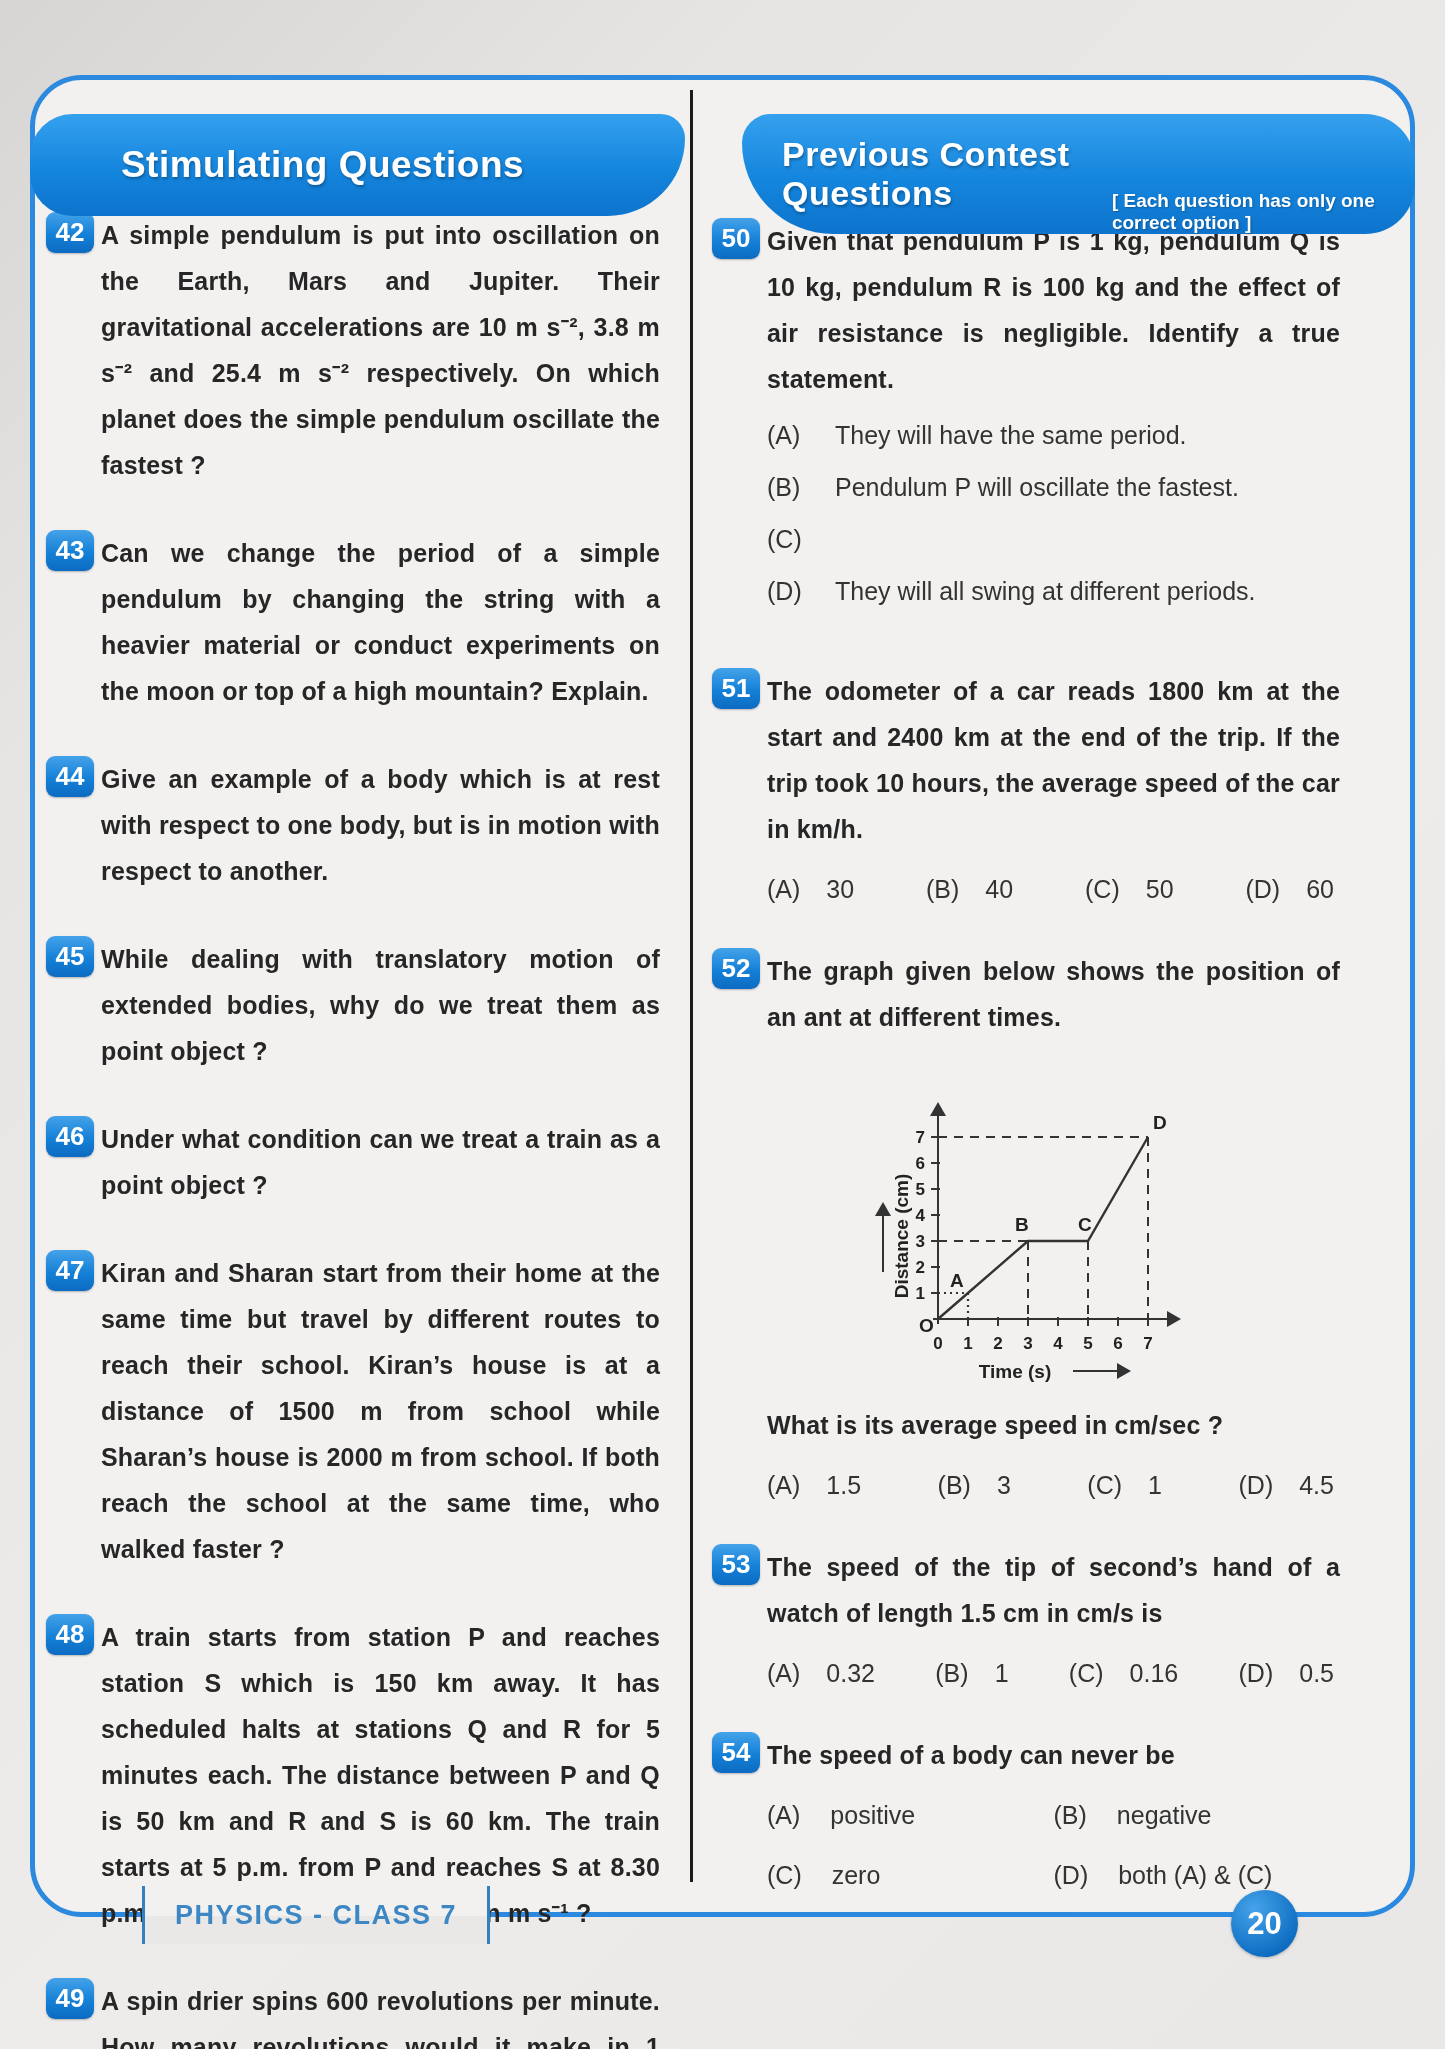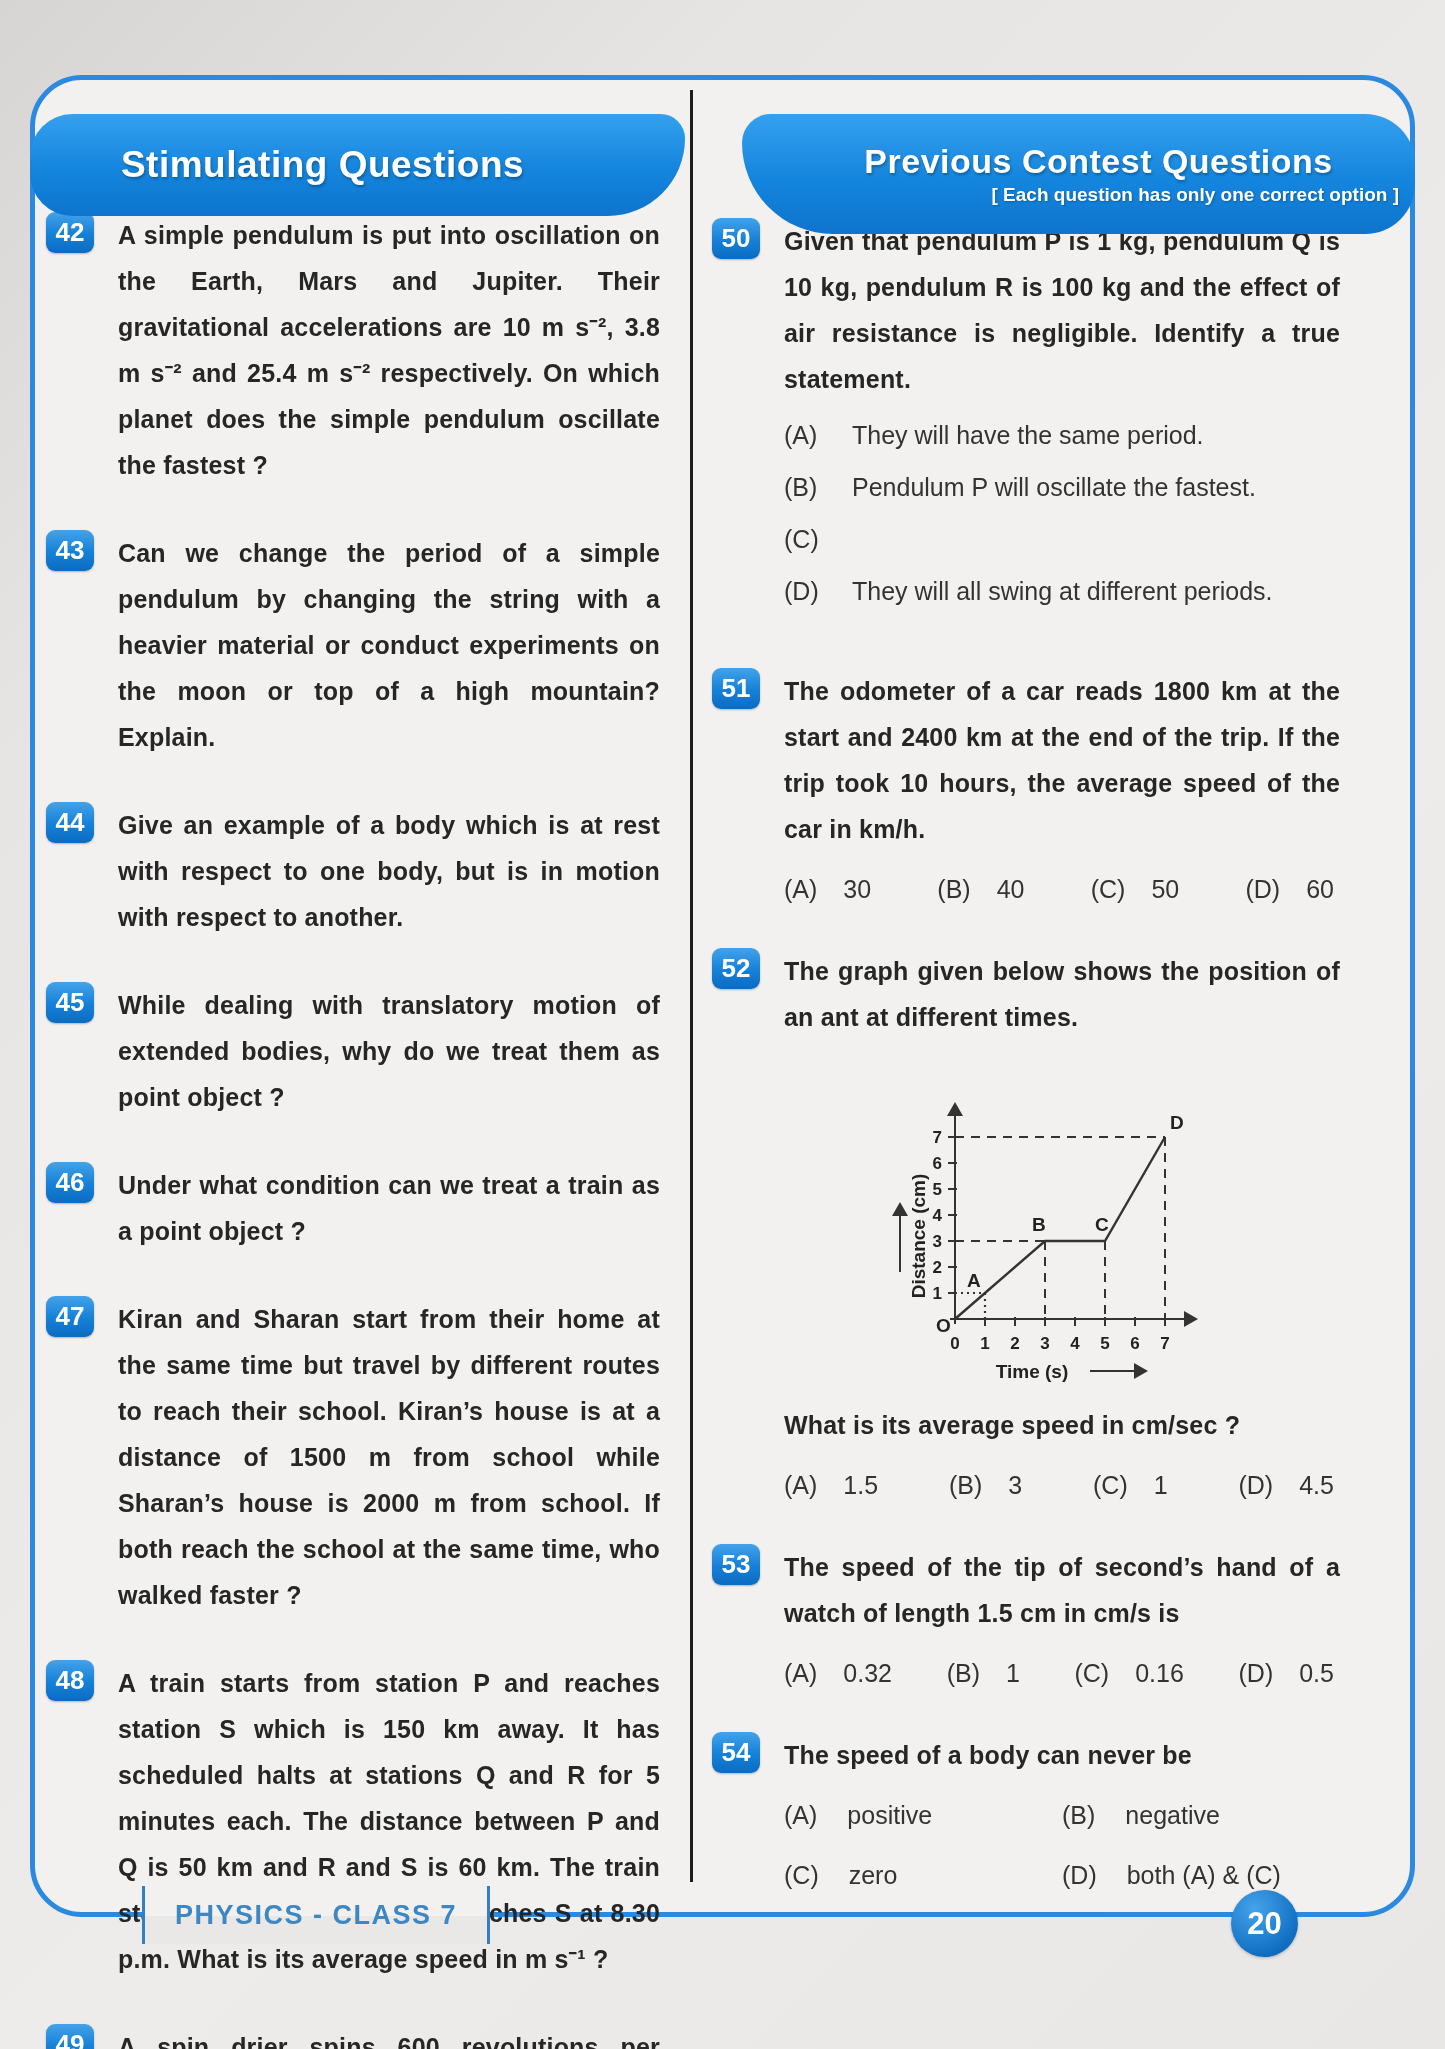--- a/index.html
+++ b/index.html
@@ -17,38 +17,38 @@
   
   .banner{position:absolute;background:linear-gradient(180deg,#35a0ee 0%,#1485dd 55%,#0e74cd 100%);z-index:3;margin-top:39px;}
   .banner-left{
     left:30px;top:75px;width:655px;height:102px;
     border-radius:52px 30px 95px 52px;
     display:flex;align-items:center;justify-content:center;padding-right:70px;box-sizing:border-box;
   }
   .banner-right{
     left:742px;top:75px;width:673px;height:120px;
     border-radius:30px 52px 52px 95px;
-    display:flex;flex-direction:column;align-items:center;justify-content:center;box-sizing:border-box;padding-left:40px;
+    display:flex;flex-direction:row;align-items:center;justify-content:center;box-sizing:border-box;padding-left:40px;
   }
   .banner-title{
     color:#fff;font-weight:700;font-size:37px;letter-spacing:.5px;
     text-shadow:1px 2px 3px rgba(0,0,0,.30);
   }
   .banner-right .banner-title{font-size:34px;}
   .banner-sub{
     color:#fff;font-weight:700;font-size:19px;margin-top:3px;
     align-self:flex-end;padding-right:16px;text-shadow:1px 1px 2px rgba(0,0,0,.25);
   }
   
   .divider{position:absolute;left:690px;top:90px;width:2.5px;height:1792px;background:#1c1c1c;z-index:2;}
   
   .col{position:absolute;z-index:2;color:#262626;}
   .col-left{left:46px;top:212px;width:614px;}
   .col-right{left:712px;top:218px;width:628px;}
-  .question{display:flex;gap:24px;margin-bottom:42px;}
+  .question{display:flex;gap:7px;margin-bottom:42px;}
   .qnum{
     flex:none;width:48px;height:41px;border-radius:9px;
     background:linear-gradient(180deg,#44a2e9 0%,#1580d7 55%,#0c6bc2 100%);
     color:#fff;font-weight:700;font-size:26px;text-align:center;line-height:41px;
     box-shadow:0 1px 2px rgba(0,0,0,.25);
   }
   .qbody{flex:1;min-width:0;}
   .qtext{
     margin:0;font-size:25px;line-height:46px;font-weight:600;
     text-align:justify;letter-spacing:.2px;

